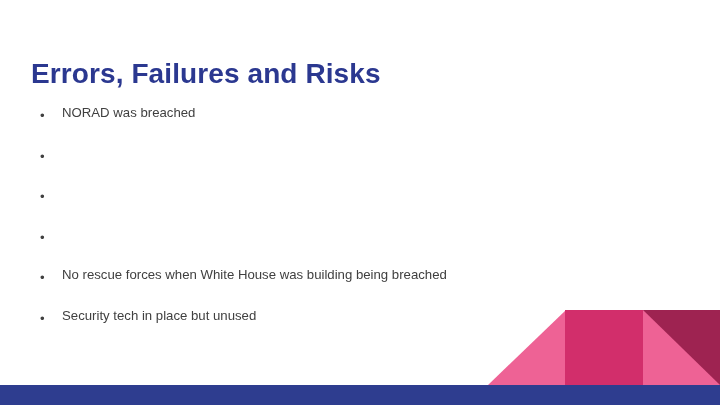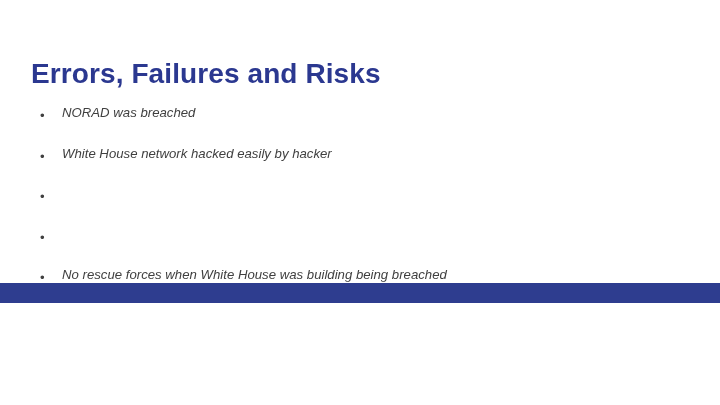--- a/index.html
+++ b/index.html
@@ -6,21 +6,21 @@
     margin: 0;
     padding: 0;
     background: #ffffff;
   }
   body {
     font-family: "Liberation Sans", sans-serif;
   }
   #slide {
     position: relative;
     width: 720px;
-    height: 303px;
+    height: 405px;
     background: #ffffff;
     overflow: hidden;
   }
   #slide-title {
     position: absolute;
     left: 31px;
     top: 38px;
     font-size: 28px;
     line-height: 1.2;
     color: #2b3890;
@@ -49,21 +49,20 @@
     position: absolute;
     left: 4px;
     top: 3px;
     width: 10px;
     font-size: 13.2px;
     line-height: 17px;
     color: #404040;
   }
   #bullet-list li .bullet-text {
     display: inline-block;
-    font-style: italic;
   }
   .deco-shape {
     position: absolute;
   }
   #deco-triangle-left {
     left: 488px;
     top: 310px;
     width: 78px;
     height: 75px;
     background: #ee6295;
@@ -107,34 +106,34 @@
 
   <h1 id="slide-title">Errors, Failures and Risks</h1>
 
   <ul id="bullet-list">
     <li>
       <span class="bullet-marker">•</span>
       <span class="bullet-text">NORAD was breached</span>
     </li>
     <li>
       <span class="bullet-marker">•</span>
-      <span class="bullet-text">White House network hacked easily by hacker</span>
     </li>
     <li>
       <span class="bullet-marker">•</span>
     </li>
     <li>
       <span class="bullet-marker">•</span>
     </li>
     <li>
       <span class="bullet-marker">•</span>
       <span class="bullet-text">No rescue forces when White House was building being breached</span>
     </li>
     <li>
       <span class="bullet-marker">•</span>
+      <span class="bullet-text">Security tech in place but unused</span>
     </li>
   </ul>
 
   <div class="deco-shape" id="deco-triangle-left"></div>
   <div class="deco-shape" id="deco-rect-mid"></div>
   <div class="deco-shape" id="deco-square-right"></div>
   <div class="deco-shape" id="deco-triangle-right"></div>
 
   <div id="bottom-bar"></div>
 

